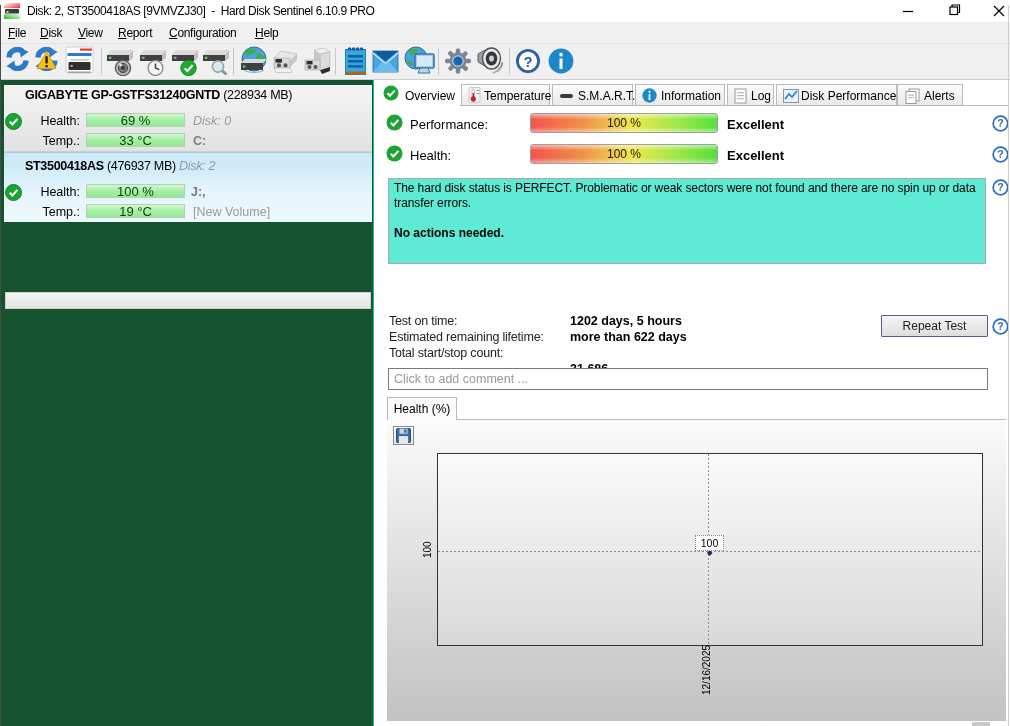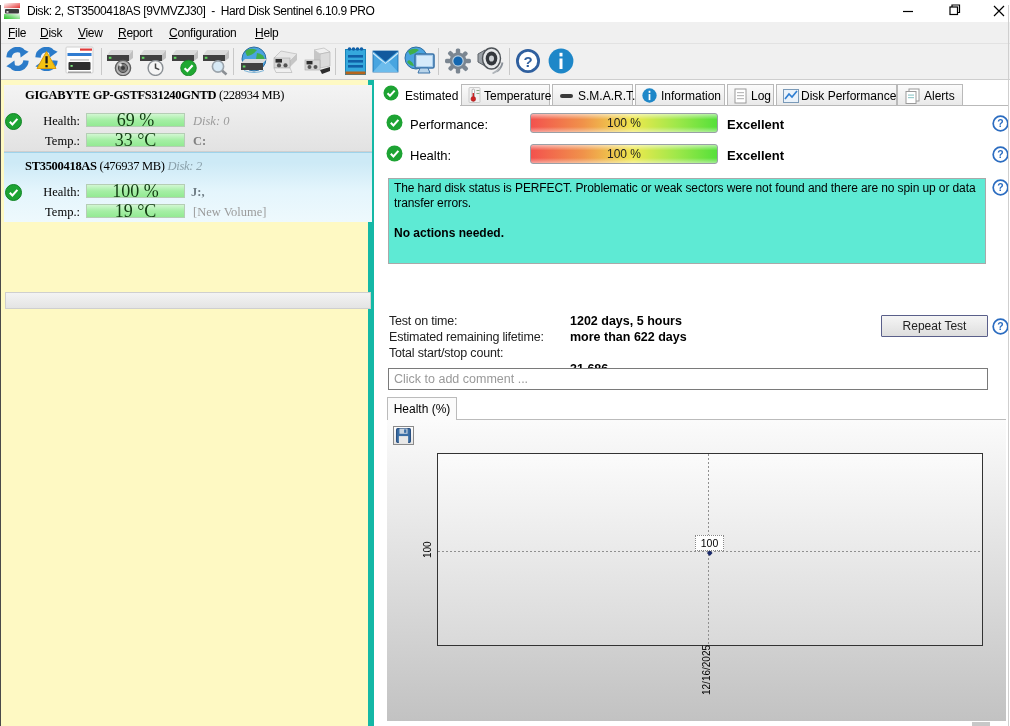--- a/index.html
+++ b/index.html
@@ -8,24 +8,24 @@
 .abs { position:absolute; }
 svg { position:absolute; display:block; }
 #titlebar { left:0; top:0; width:1010px; height:22px; background:#fff; }
 #title-text { left:27px; top:4px; font-size:12px; letter-spacing:-0.4px; color:#000; }
 #menubar { left:0; top:22px; width:1010px; height:22px; background:#f0f0f0; border-bottom:1px solid #e2e2e2; }
 .menu-item { position:absolute; top:4px; font-size:12px; letter-spacing:-0.3px; color:#000; }
 .menu-item u { text-decoration:underline; }
 #toolbar { left:0; top:44px; width:1010px; height:36px; background:#f0f0f0; border-bottom:1px solid #cecece;}
 .tsep { position:absolute; top:4px; width:1px; height:27px; background:#c8c8c8; }
 #main { left:0; top:80px; width:1010px; height:646px; background:#fff;}
-#leftpanel { left:1px; top:0px; width:373px; height:646px; background:#fef9c3; border-right:6px solid #14b8a6;font-family:Liberation Serif, serif; }
+#leftpanel { left:1px; top:0px; width:373px; height:646px; background:#14532d; border-right:1px solid #14b8a6; }
 .entry1 { left:3px; top:5px; width:368px; height:67px; background:linear-gradient(#f4f4f4,#e2e2e2); border-bottom:1px solid #cfcfcf;}
 .entry2 { left:3px; top:72px; width:368px; height:70px; background:linear-gradient(#cdeaf6 14%,#e4f5fc 55%,#eef9fd); border-top:1px solid #9fd3ea; }
-.gbar { position:absolute; background:linear-gradient(#d2f7d2,#a5efa5 50%,#93ea93); border:1px solid #b5ceb5; text-align:center; font-size:18px; color:#123c12; }
+.gbar { position:absolute; background:linear-gradient(#d2f7d2,#a5efa5 50%,#93ea93); border:1px solid #b5ceb5; text-align:center; font-size:13px; color:#123c12; }
 .gray-strip { left:4px; top:212px; width:366px; height:17px; background:linear-gradient(#f3f3f3,#e4e4e4); border:1px solid #cfcfcf; }
 #rightpanel { left:377px; top:0px; width:632px; height:646px; background:#fff; }
 .tab { position:absolute; top:4px; height:21px; font-size:12px; color:#000; background:linear-gradient(#fbfbfb,#e9e9e9); border:1px solid #b9b9b9; border-bottom:none; white-space:nowrap; }
 .tab.active { background:#fff; height:25px; top:3px; z-index:3; border:none; }
 #tabline { left:0px; top:25px; width:632px; height:1px; background:#b9b9b9; z-index:1;}
 .grad-bar { position:absolute; width:188px; height:20px; border:1px solid #9aa0a6; border-radius:3px; font-size:12px; text-align:center; color:#222; line-height:19px;
   background:linear-gradient(rgba(255,255,255,.55),rgba(255,255,255,0) 30%,rgba(255,255,255,0) 72%,rgba(255,255,255,.45)),linear-gradient(90deg,#f3524e,#f0924a 28%,#eee84e 55%,#a0e84a 78%,#55e03a);}
 #greenbox { left:11px; top:98px; width:598px; height:86px; background:#5eead4; border:1px solid #a9a9a9; font-size:12px; letter-spacing:-0.1px; color:#000; padding:2px 5px; line-height:14.9px;}
 .statlabel { position:absolute; left:12px; font-size:12.5px; letter-spacing:-0.2px; color:#222; }
 .statval { position:absolute; left:193px; font-size:12.5px; font-weight:bold; color:#000; }
@@ -282,21 +282,21 @@
     </div>
     <div class="abs gray-strip"></div>
   </div>
   <div class="abs" id="rightpanel">
     <div id="tabline" class="abs"></div>
     <div class="tab active" style="left:0px;width:83px;">
       <svg style="left:6px;top:2px;" width="16" height="16" viewBox="0 0 17 17">
         <circle cx="8.5" cy="8.5" r="8" fill="#1da333"></circle>
         <path d="M4.8 8.8 L7.4 11.4 L12.4 5.9" fill="none" stroke="#fff" stroke-width="2.1"></path>
       </svg>
-      <span style="position:absolute;left:28px;top:6px;">Estimated</span>
+      <span style="position:absolute;left:28px;top:6px;">Overview</span>
     </div>
     <div class="tab" style="left:84px;width:89px;">
       <svg style="left:6px;top:2px;" width="13" height="16" viewBox="0 0 13 16">
         <rect x="1" y="0.5" width="11" height="15" rx="1" fill="#f2f2f2" stroke="#c0c0c0" stroke-width=".8"></rect>
         <rect x="4.1" y="2" width="2.4" height="8.5" rx="1.2" fill="#fff" stroke="#999" stroke-width=".7"></rect>
         <circle cx="5.3" cy="12" r="2.4" fill="#c22" stroke="#922" stroke-width=".5"></circle>
         <rect x="4.6" y="6" width="1.4" height="5.5" fill="#c22"></rect>
         <rect x="8.5" y="3" width="3" height="1" fill="#8a8"></rect>
         <rect x="8.5" y="6" width="3" height="1" fill="#8a8"></rect>
       </svg>

